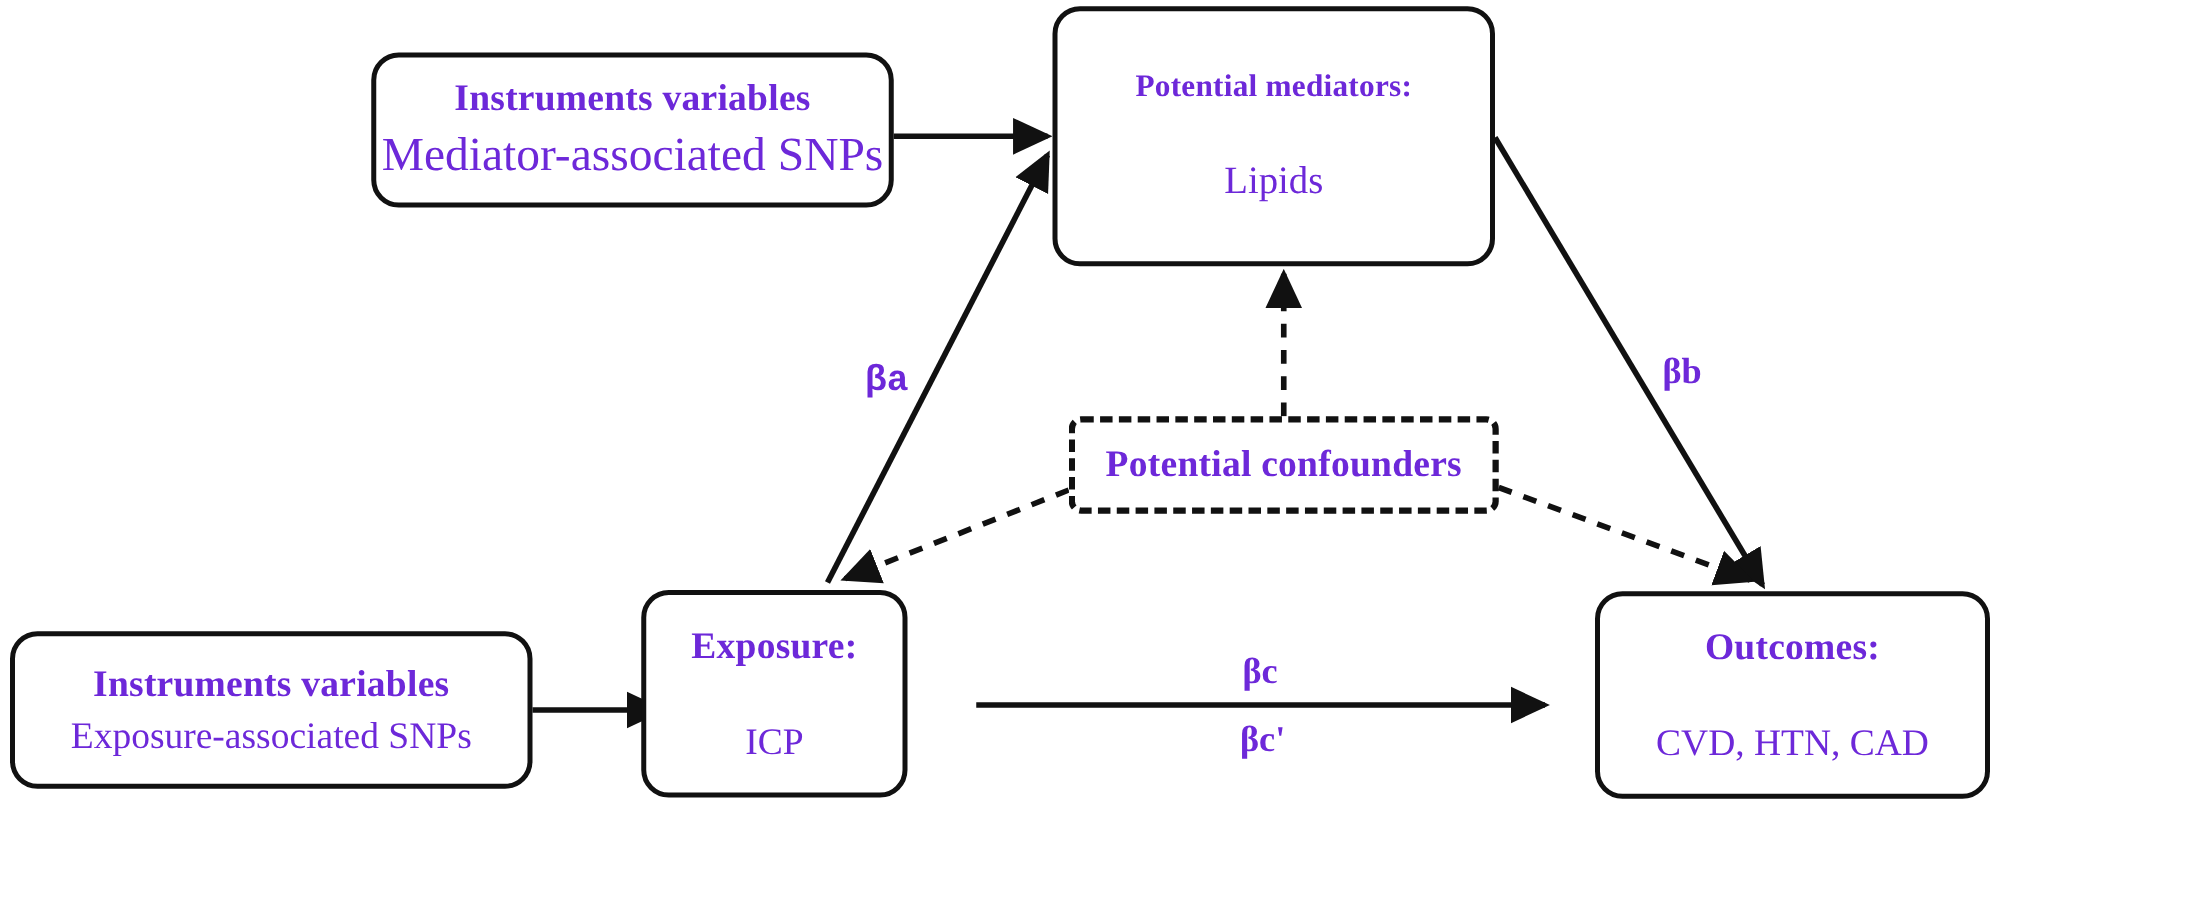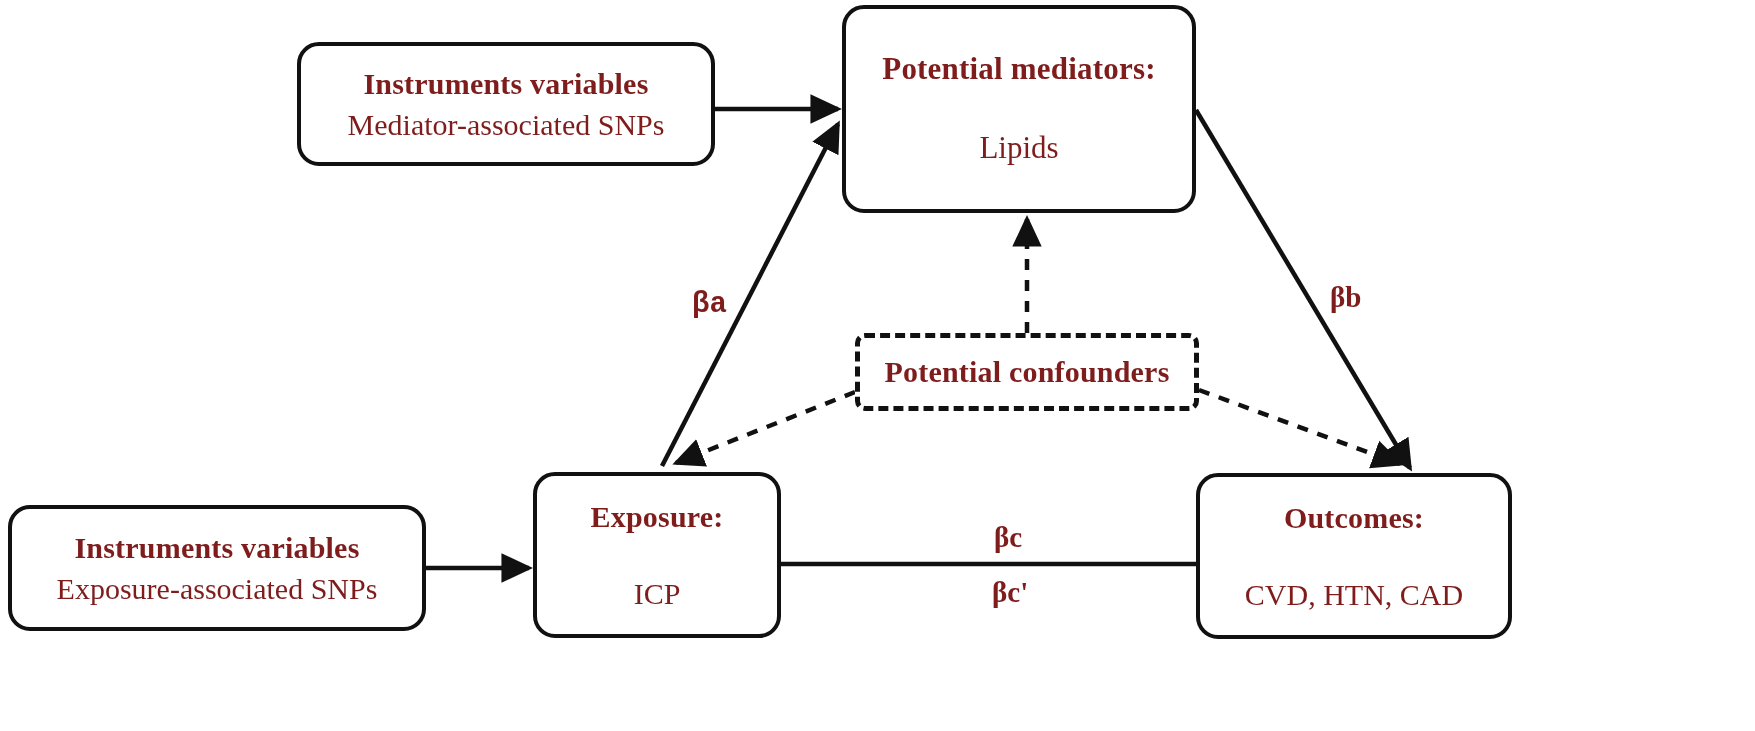--- a/index.html
+++ b/index.html
@@ -7,21 +7,21 @@
     padding: 0;
     background: #ffffff;
   }
   #canvas {
     position: relative;
     width: 1755px;
     height: 731px;
     background: #ffffff;
     overflow: hidden;
     font-family: "Liberation Serif", "DejaVu Serif", serif;
-    color: #7f1d1d;
+    color: #6d28d9;
   }
   svg.edges {
     position: absolute;
     left: 0;
     top: 0;
     width: 1755px;
     height: 731px;
     pointer-events: none;
   }
   .node {
@@ -50,37 +50,37 @@
   }
   .node .sub {
     font-size: 31px;
     white-space: nowrap;
   }
   .node .sub.gap-top { margin-top: 42px; }
   .node .sub.tight { margin-top: 2px; }
 
   #node-iv-mediator { left: 297px; top: 42px; width: 418px; height: 124px; }
   #node-iv-mediator .title { font-size: 30px; }
-  #node-iv-mediator .sub { font-size: 30px; margin-top: 6px; }
+  #node-iv-mediator .sub { font-size: 38px; margin-top: 6px; }
 
   #node-mediators { left: 842px; top: 5px; width: 354px; height: 208px; }
-  #node-mediators .title { font-size: 31px; font-family: Liberation Serif, serif; }
+  #node-mediators .title { font-size: 25px; font-family: Liberation Serif, serif; }
 
   #node-confounders { left: 855px; top: 333px; width: 344px; height: 78px; }
   #node-confounders .title { font-size: 30px; }
 
-  #node-exposure { left: 533px; top: 472px; width: 248px; height: 166px; }
+  #node-exposure { left: 513px; top: 472px; width: 213px; height: 166px; }
   #node-exposure .title { font-size: 30px; }
   #node-exposure .sub { font-size: 30px; }
 
   #node-iv-exposure { left: 8px; top: 505px; width: 418px; height: 126px; }
   #node-iv-exposure .title { font-size: 30px; }
   #node-iv-exposure .sub { font-size: 30px; margin-top: 6px; }
 
-  #node-outcomes { left: 1196px; top: 473px; width: 316px; height: 166px; text-align: center; }
+  #node-outcomes { left: 1276px; top: 473px; width: 316px; height: 166px; text-align: center; }
   #node-outcomes .title { font-size: 30px; }
   #node-outcomes .sub { font-size: 30px; font-family: Liberation Serif, serif; }
 
   .edge-label {
     position: absolute;
     font-weight: bold;
     font-size: 29px;
     white-space: nowrap;
     line-height: 1;
   }

